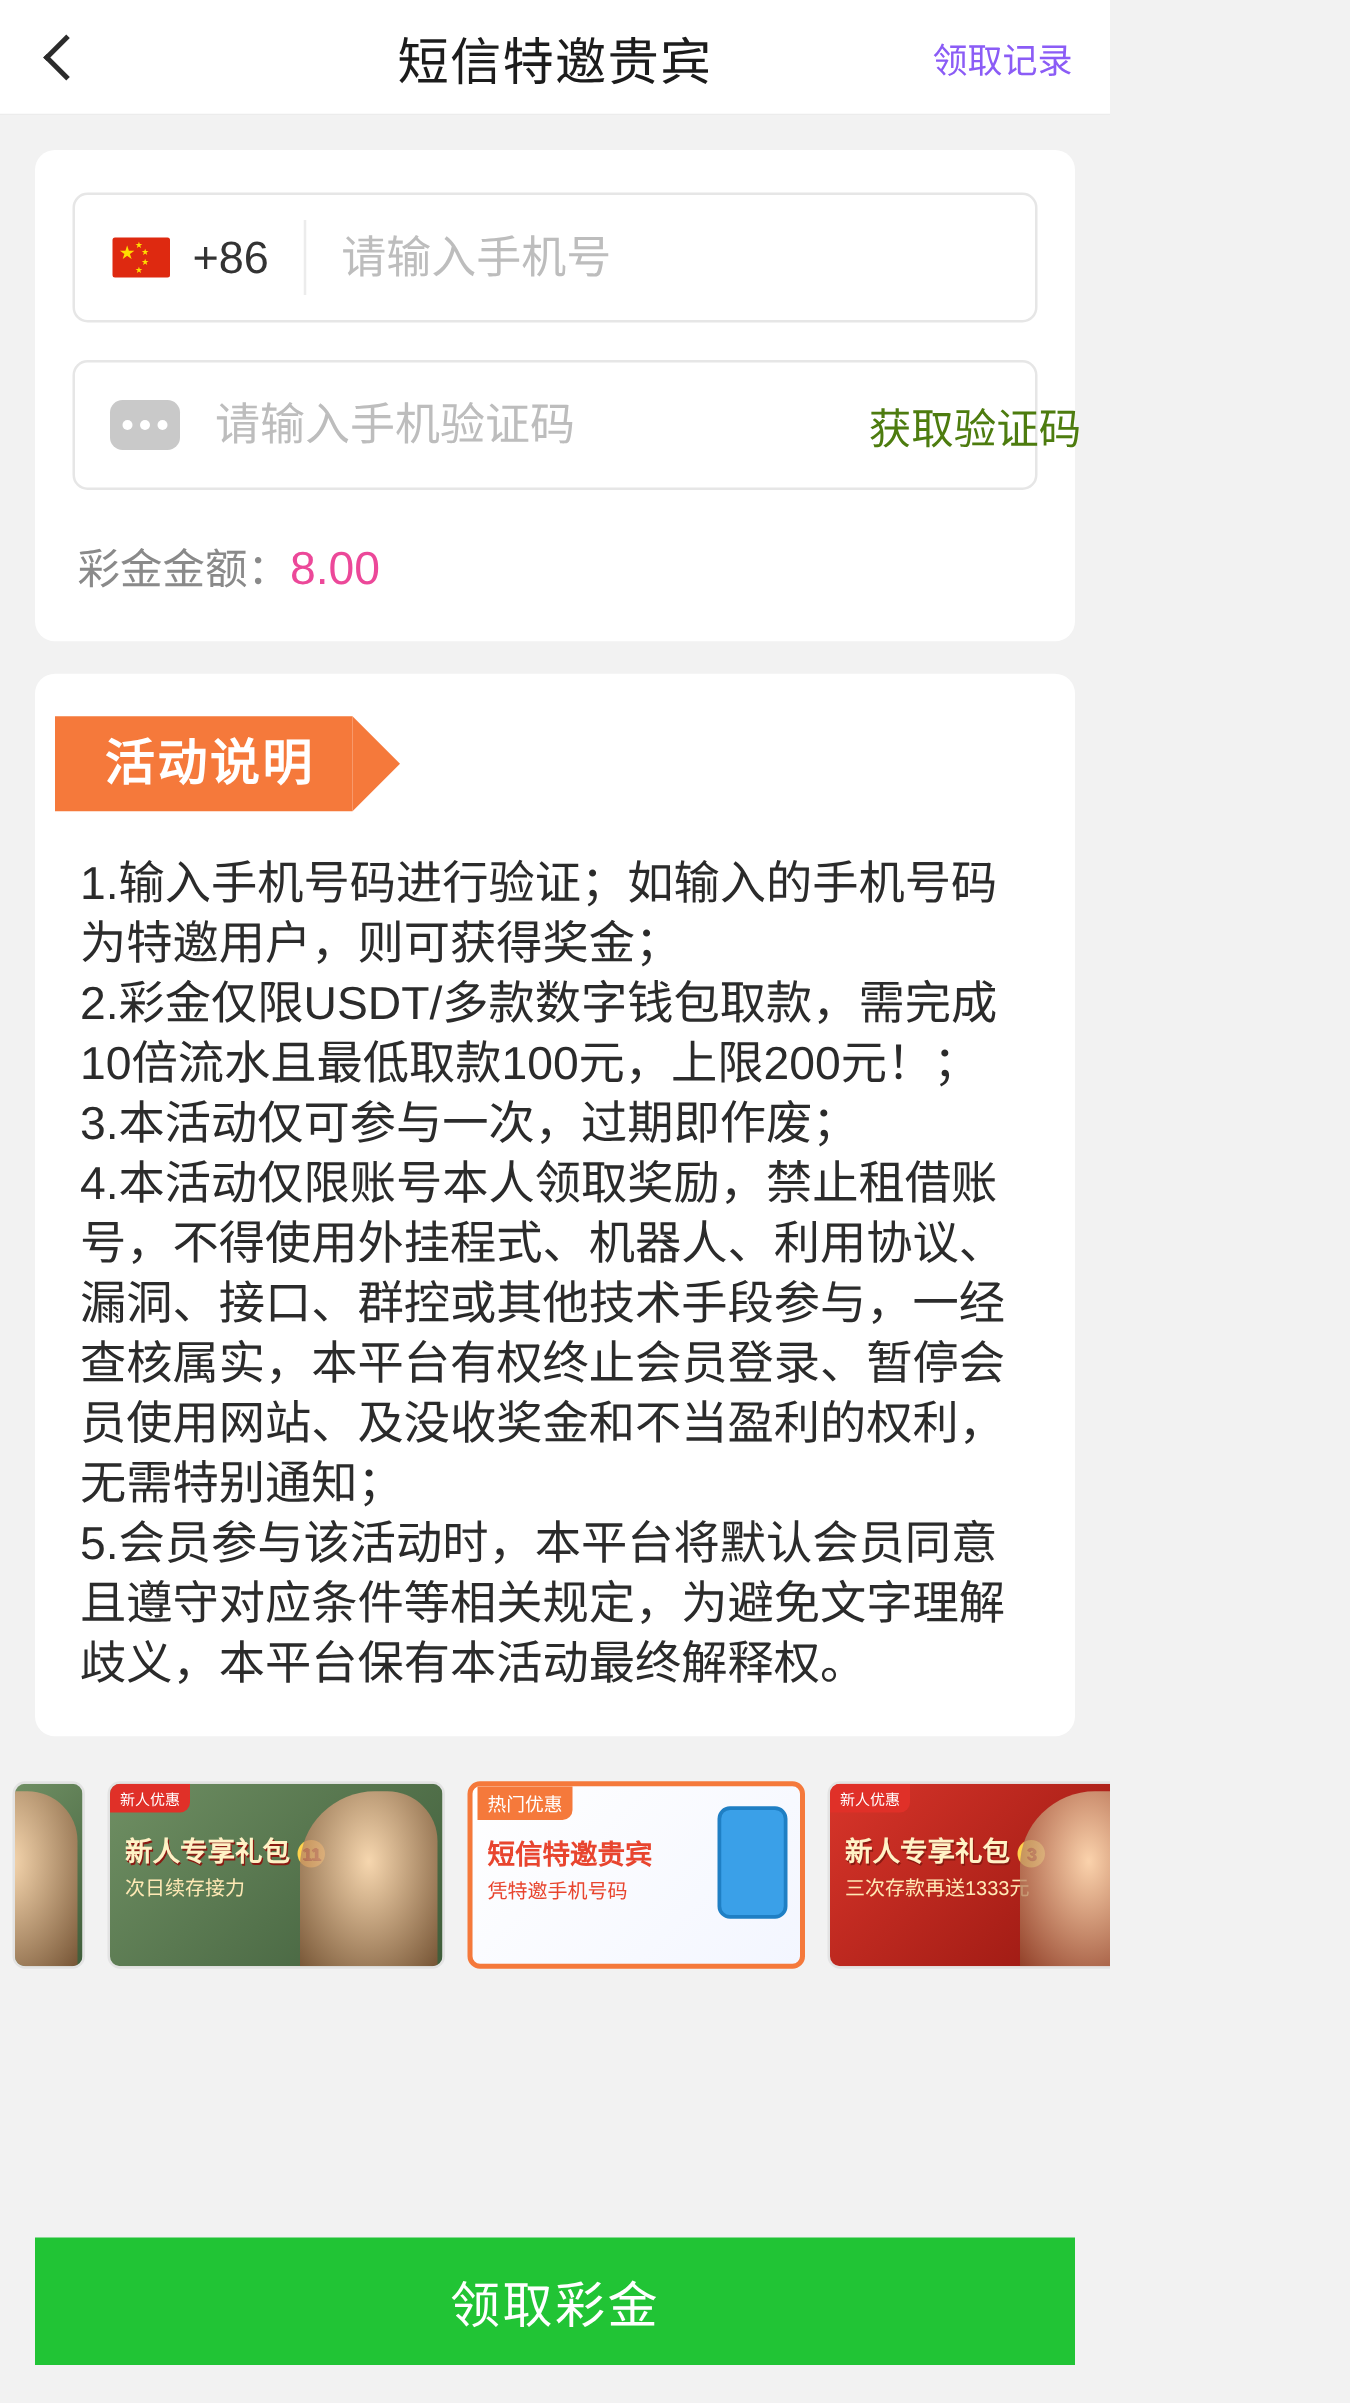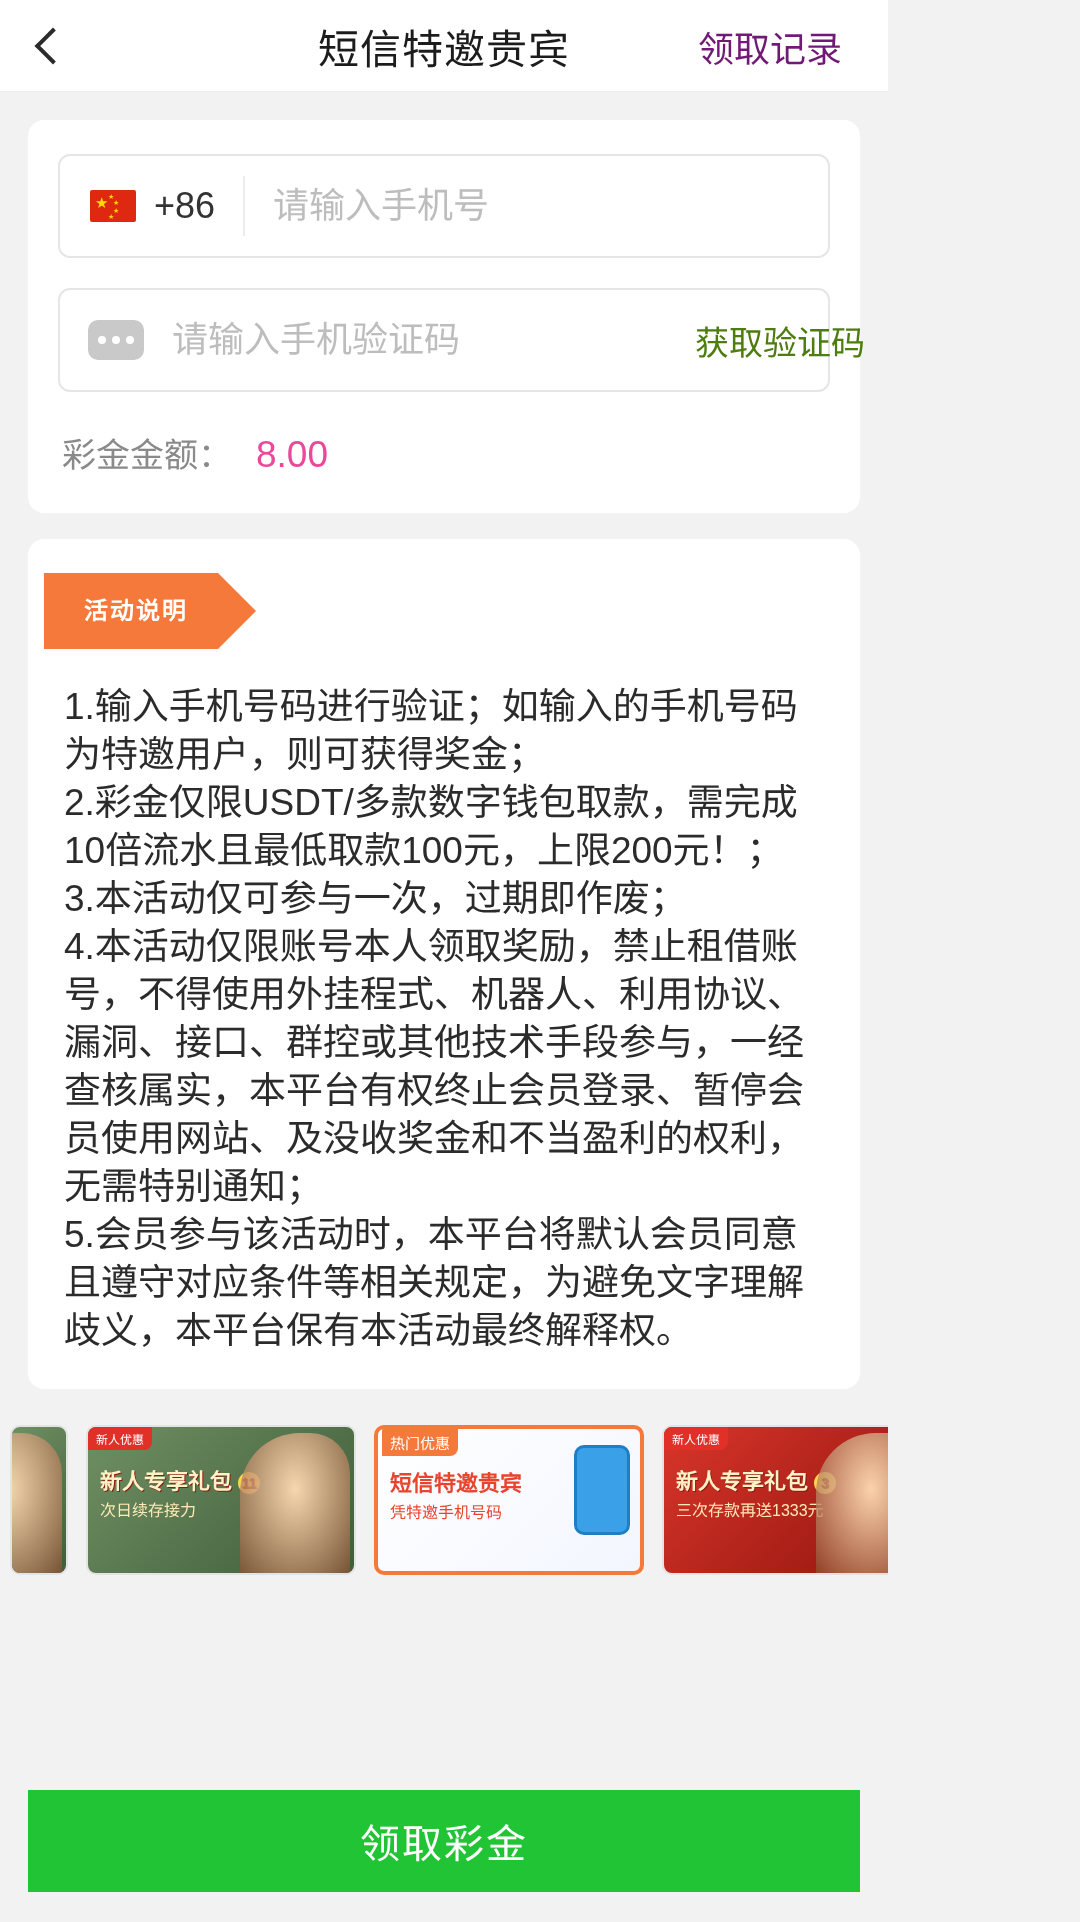--- a/index.html
+++ b/index.html
@@ -49,23 +49,23 @@
     position: absolute;
     left: 0; right: 0;
     text-align: center;
     font-size: 41px;
     color: #1c1c1c;
     font-weight: 400;
     letter-spacing: 1px;
   }
   .header-action {
     margin-left: auto;
-    margin-right: 46px;
-    font-size: 36px;
-    color: #701a75;
+    margin-right: 30px;
+    font-size: 28px;
+    color: #8b5cf6;
     cursor: pointer;
     z-index: 2;
   }
 
   
   .body {
     flex: 1 1 auto;
     overflow: hidden;
     padding: 0 0 0 0;
   }
@@ -158,21 +158,21 @@
     color: #4d7c0f;
     padding: 0 30px;
     cursor: pointer;
     white-space: nowrap;
   }
 
   .amount-row {
     margin-top: 36px;
     display: flex;
     align-items: baseline;
-    gap: 24px;
+    gap: 0;
     padding-left: 4px;
   }
   .amount-label { font-size: 34px; color: #8a8a8a; }
   .amount-value { font-size: 37px; color: #ec4899; font-weight: 400; }
 
   
   .rules-card {
     margin: 26px 28px 0 28px;
     background: #fff;
     border-radius: 16px;
@@ -180,21 +180,21 @@
     position: relative;
   }
   .ribbon {
     position: relative;
     display: inline-block;
     margin-top: 34px;
     margin-left: 16px;
     height: 76px;
     background: #f5793b;
     color: #fff;
-    font-size: 24px;
+    font-size: 40px;
     font-weight: 700;
     line-height: 76px;
     padding: 0 30px 0 40px;
     letter-spacing: 2px;
   }
   .ribbon::after {
     content: "";
     position: absolute;
     right: -38px; top: 0;
     border-top: 38px solid transparent;

